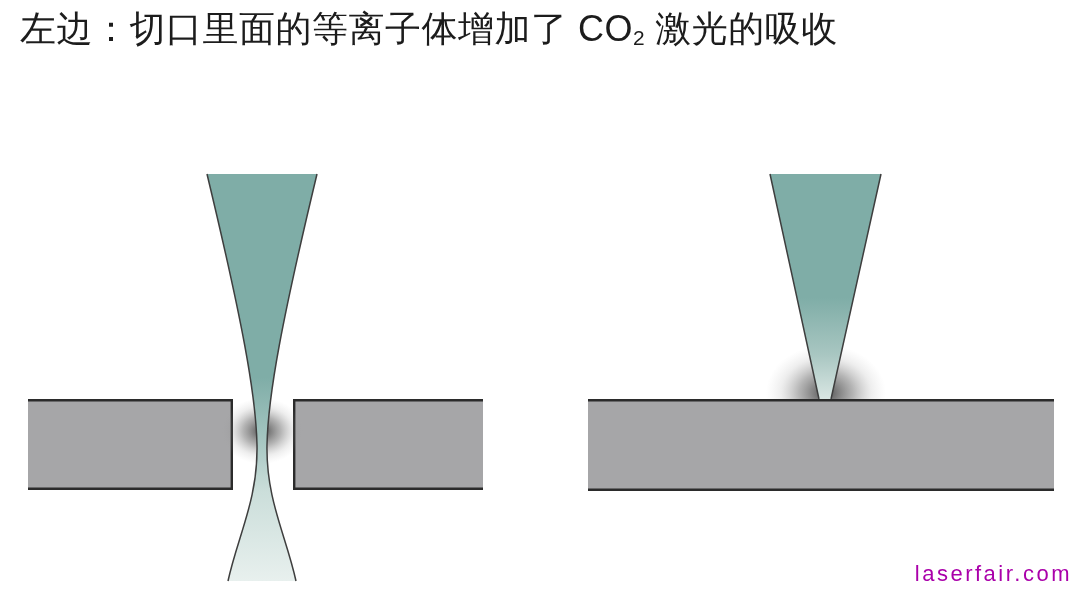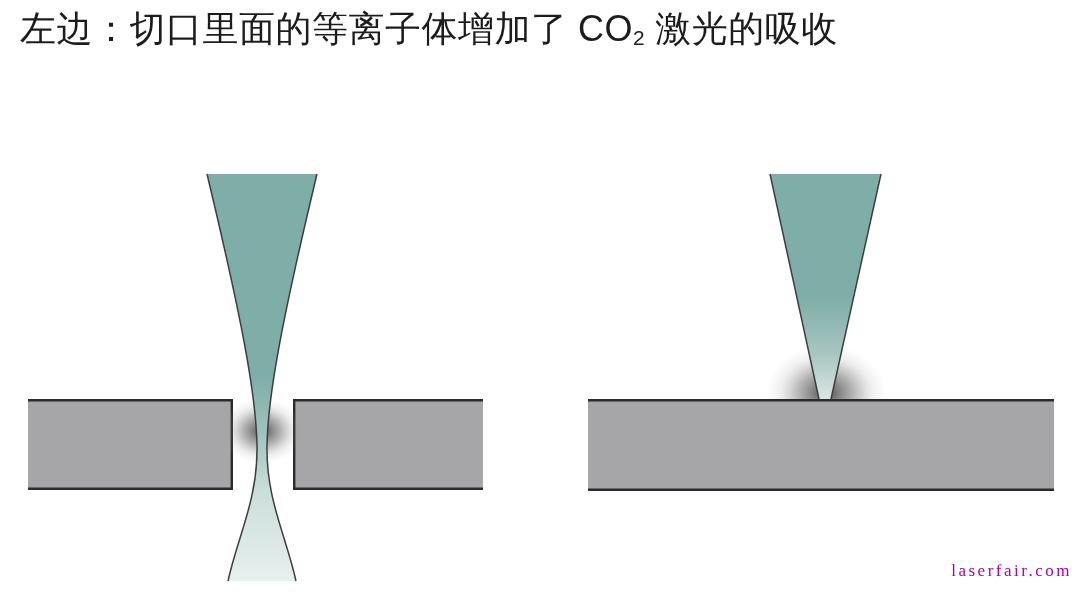--- a/index.html
+++ b/index.html
@@ -12,22 +12,22 @@
     position:absolute;left:20px;
     font-size:36px;line-height:1.15;color:var(--text-dark,#1c1c1c);
     white-space:nowrap;letter-spacing:0.5px;
   }
   .caption .sub{
     font-size:0.58em;vertical-align:-0.18em;letter-spacing:0;
   }
   .diagram-svg{position:absolute;left:0;top:0;}
   .watermark{
     position:absolute;right:8px;top:561px;
-    font-family:Liberation Serif, serif;
-    font-size:17px;letter-spacing:2.5px;
+    font-family:Liberation Sans, sans-serif;
+    font-size:22px;letter-spacing:2.5px;
     color:var(--watermark-magenta,#aa00aa);
   }
 </style>
 </head>
 <body>
 
 <div class="page">
 
   <div class="caption" style="top:8px">
     <span>左边：切口里面的等离子体增加了 CO</span><span class="sub">2</span><span> 激光的吸收</span>

